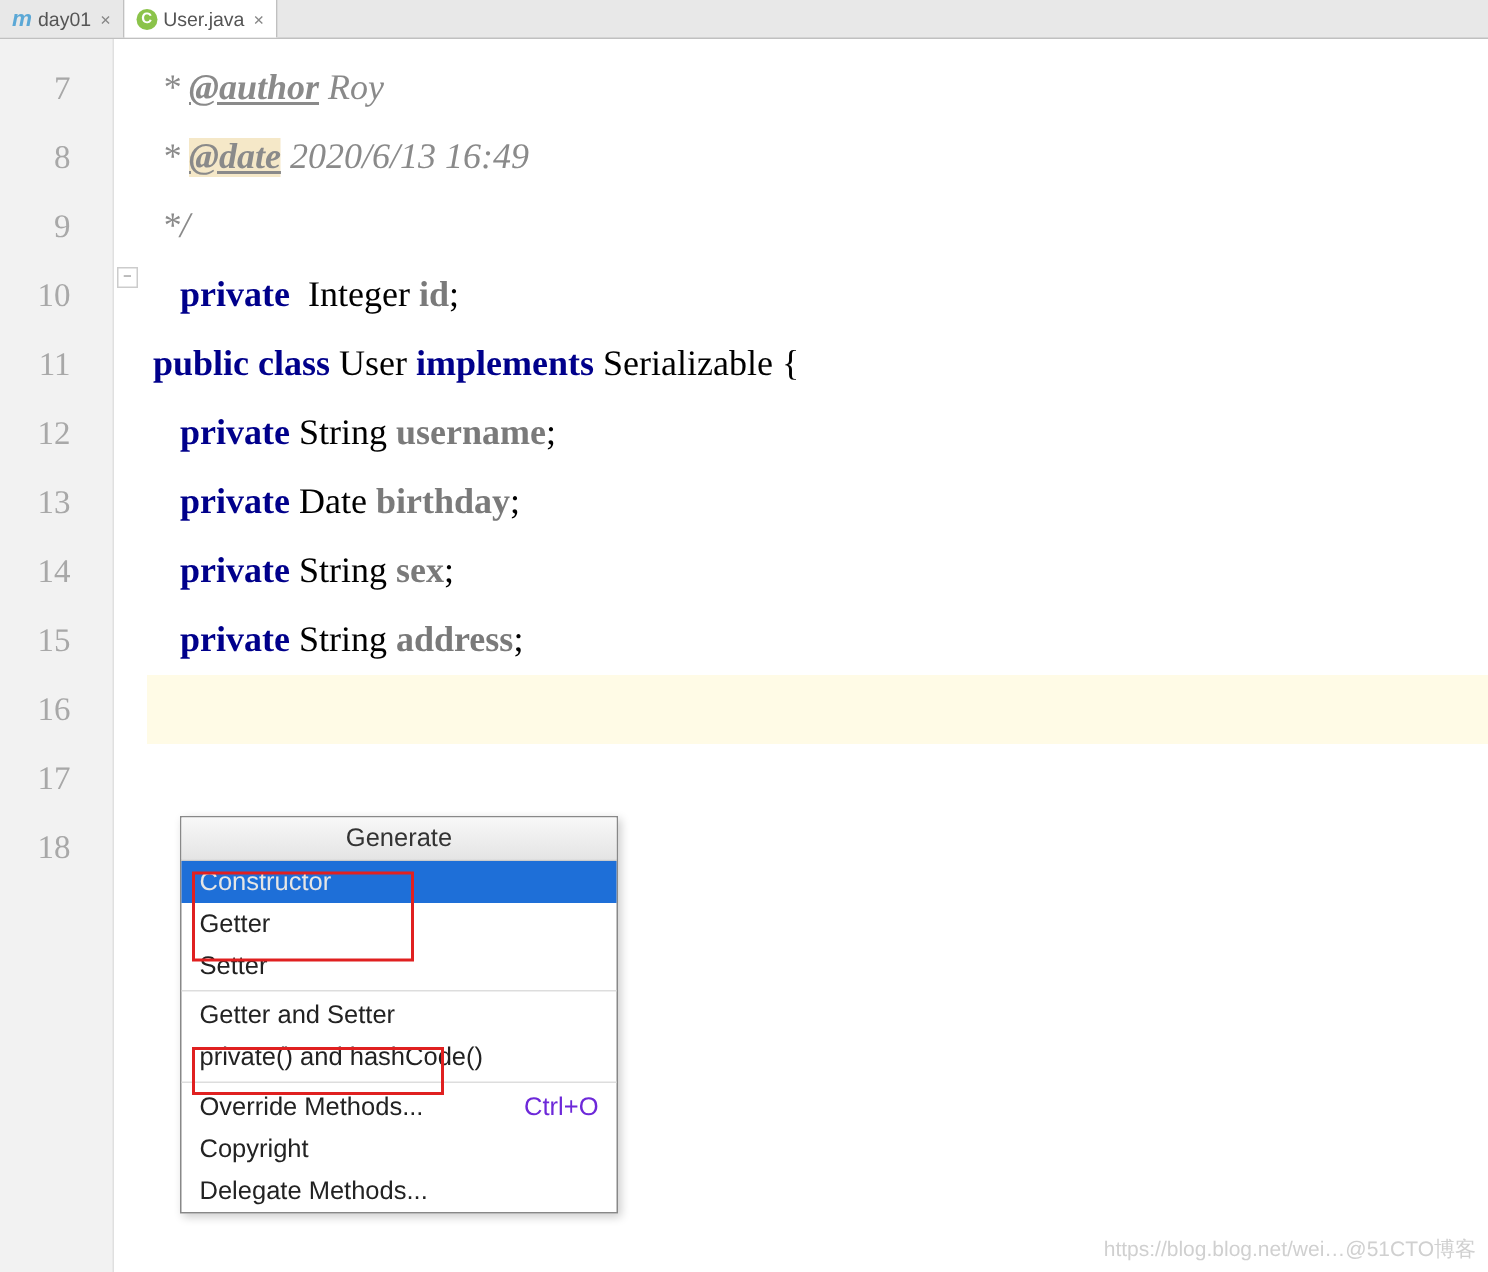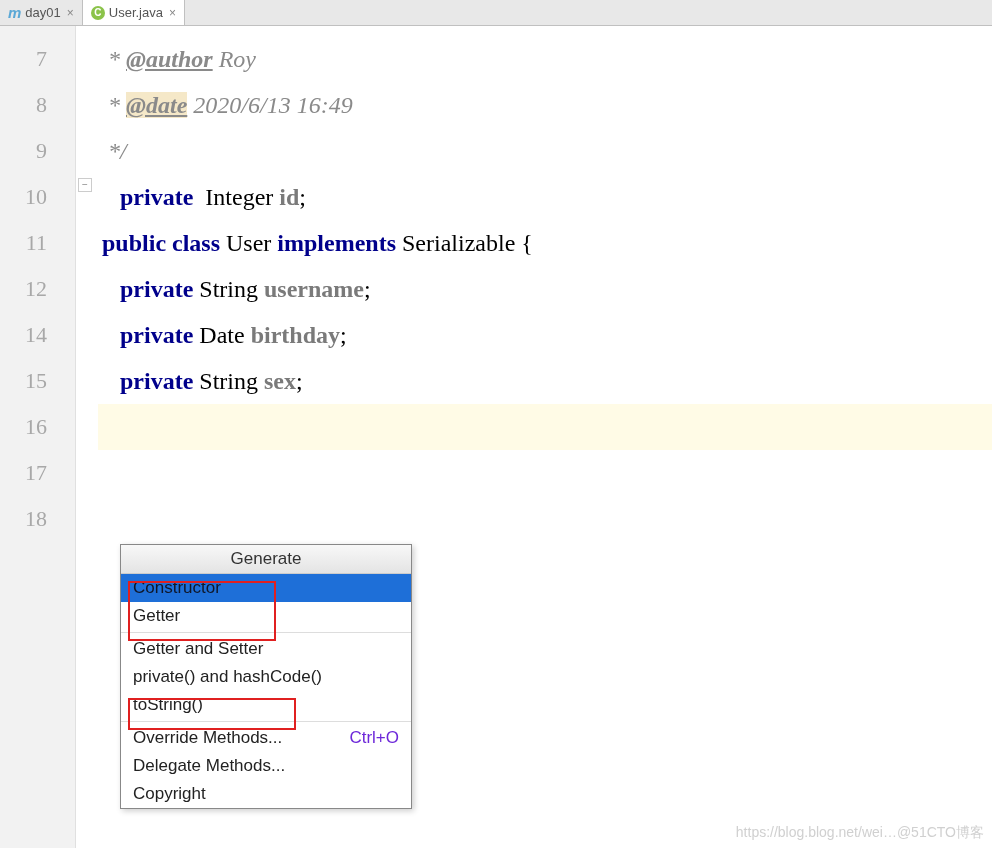--- a/index.html
+++ b/index.html
@@ -142,21 +142,21 @@
       color: #333;
     }
     .popup-item {
       padding: 4px 12px;
       color: #222;
       cursor: pointer;
       position: relative;
     }
     .popup-item.selected {
       background: #1e6fd8;
-      color: #0f172a;
+      color: #e5e5e5;
     }
     .popup-sep {
       border-top: 1px solid #ddd;
       margin: 2px 0;
     }
     .popup-item .shortcut {
       position: absolute;
       right: 12px;
       color: #6d28d9;
     }
@@ -185,54 +185,56 @@
 </div>
 
 <div class="editor-area">
   <div class="gutter">
     <div class="ln">7</div>
     <div class="ln">8</div>
     <div class="ln">9</div>
     <div class="ln">10</div>
     <div class="ln">11</div>
     <div class="ln">12</div>
+    <div class="ln">13</div>
     <div class="ln">14</div>
     <div class="ln">15</div>
     <div class="ln">16</div>
     <div class="ln">17</div>
     <div class="ln">18</div>
   </div>
   <div class="fold-gutter">
     <div class="fold-icon">−</div>
   </div>
   <div class="code">
     <div class="line"><span class="comment"><span> * </span><span class="doc-tag">@author</span><span> Roy</span></span></div>
     <div class="line"><span class="comment"><span> * </span><span class="doc-tag hl">@date</span><span> 2020/6/13 16:49</span></span></div>
     <div class="line"><span class="comment"> */</span></div>
     <div class="line">   <span class="kw">private</span><span class="type">  Integer </span><span class="field">id</span><span>;</span></div>
     <div class="line"><span class="kw">public class</span><span class="type"> User </span><span class="kw">implements</span><span class="type"> Serializable {</span></div>
     <div class="line">   <span class="kw">private</span><span class="type"> String </span><span class="field">username</span><span>;</span></div>
     <div class="line">   <span class="kw">private</span><span class="type"> Date </span><span class="field">birthday</span><span>;</span></div>
     <div class="line">   <span class="kw">private</span><span class="type"> String </span><span class="field">sex</span><span>;</span></div>
+    <div class="line">   <span class="kw">private</span><span class="type"> String </span><span class="field">address</span><span>;</span></div>
     <div class="line highlight"></div>
     <div class="line"></div>
     <div class="line"></div>
   </div>
 </div>
 
 <div class="popup">
   <div class="popup-title">Generate</div>
   <div class="popup-item selected">Constructor</div>
   <div class="popup-item">Getter</div>
+  <div class="popup-item">Setter</div>
   <div class="popup-sep"></div>
   <div class="popup-item">Getter and Setter</div>
   <div class="popup-item">private() and hashCode()</div>
-  <div class="popup-item">toString()</div>
   <div class="popup-sep"></div>
   <div class="popup-item"><span>Override Methods...</span><span class="shortcut">Ctrl+O</span></div>
+  <div class="popup-item">Copyright</div>
   <div class="popup-item">Delegate Methods...</div>
-  <div class="popup-item">Copyright</div>
 </div>
 
 <div class="red-box rb1"></div>
 <div class="red-box rb2"></div>
 
 <div class="watermark">https://blog.blog.net/wei…@51CTO博客</div>
 
 </body></html>

